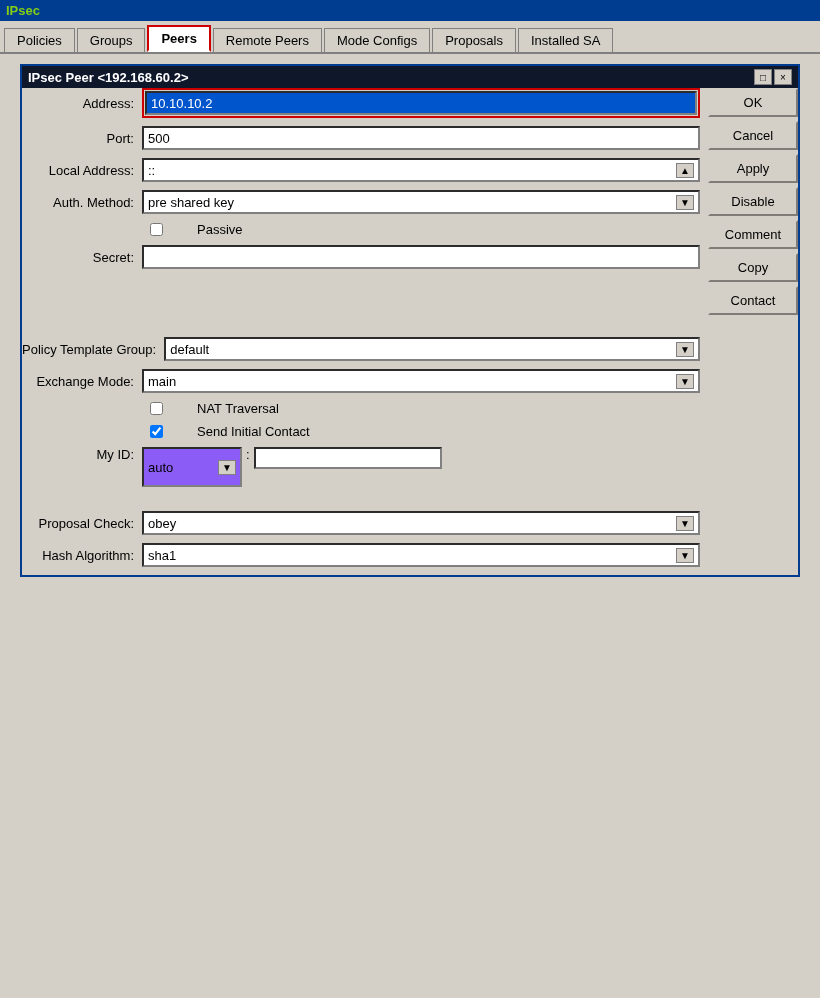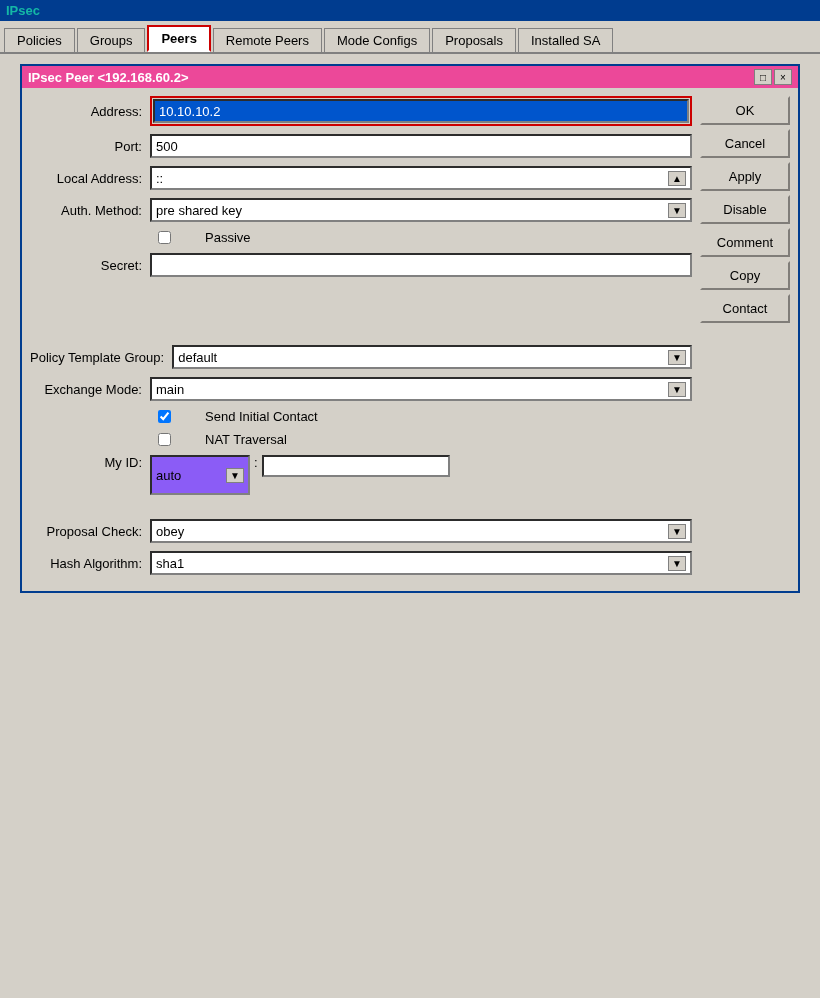--- a/index.html
+++ b/index.html
@@ -7,21 +7,21 @@
       font-family: Arial, sans-serif;
       font-size: 13px;
       background: #d4d0c8;
       width: 820px;
       min-height: 998px;
     }
 
     
     .title-bar {
       background: #003c8f;
-      color: #14b8a6;
+      color: #84cc16;
       padding: 3px 6px;
       font-size: 13px;
       font-weight: bold;
     }
 
     
     .tab-bar {
       background: #d4d0c8;
       display: flex;
       align-items: flex-end;
@@ -57,21 +57,21 @@
 
     
     .dialog {
       background: #d4d0c8;
       border: 2px solid #003c8f;
       width: 780px;
       margin: 4px auto;
     }
 
     .dialog-title {
-      background: #ec4899;
+      background: #0f172a;
       color: white;
       padding: 3px 6px;
       font-size: 13px;
       font-weight: bold;
       display: flex;
       justify-content: space-between;
       align-items: center;
     }
 
     .dialog-title-buttons {
@@ -87,21 +87,20 @@
       font-size: 10px;
       cursor: pointer;
       display: flex;
       align-items: center;
       justify-content: center;
     }
 
     
     .dialog-body {
       display: flex;
-      padding: 8px;
       gap: 8px;
     }
 
     .form-area {
       flex: 1;
     }
 
     .form-row {
       display: flex;
       align-items: center;
@@ -321,27 +320,27 @@
 
         <div class="form-row">
           <span class="form-label">Exchange Mode:</span>
           <div class="select-input">
             <span>main</span>
             <span class="select-arrow">▼</span>
           </div>
         </div>
 
         <div class="checkbox-row">
+          <input type="checkbox" style="">
+          <span>NAT Traversal</span>
+        </div>
+
+        <div class="checkbox-row">
           <input type="checkbox" checked="" style="">
           <span>Send Initial Contact</span>
-        </div>
-
-        <div class="checkbox-row">
-          <input type="checkbox" style="">
-          <span>NAT Traversal</span>
         </div>
 
         <div class="myid-row">
           <span class="form-label">My ID:</span>
           <div class="myid-select select-input" style="min-width:80px; max-width:100px;">
             <span>auto</span>
             <span class="select-arrow">▼</span>
           </div>
           <span class="colon-sep">:</span>
           <input type="text" class="myid-input" value="" style="">

